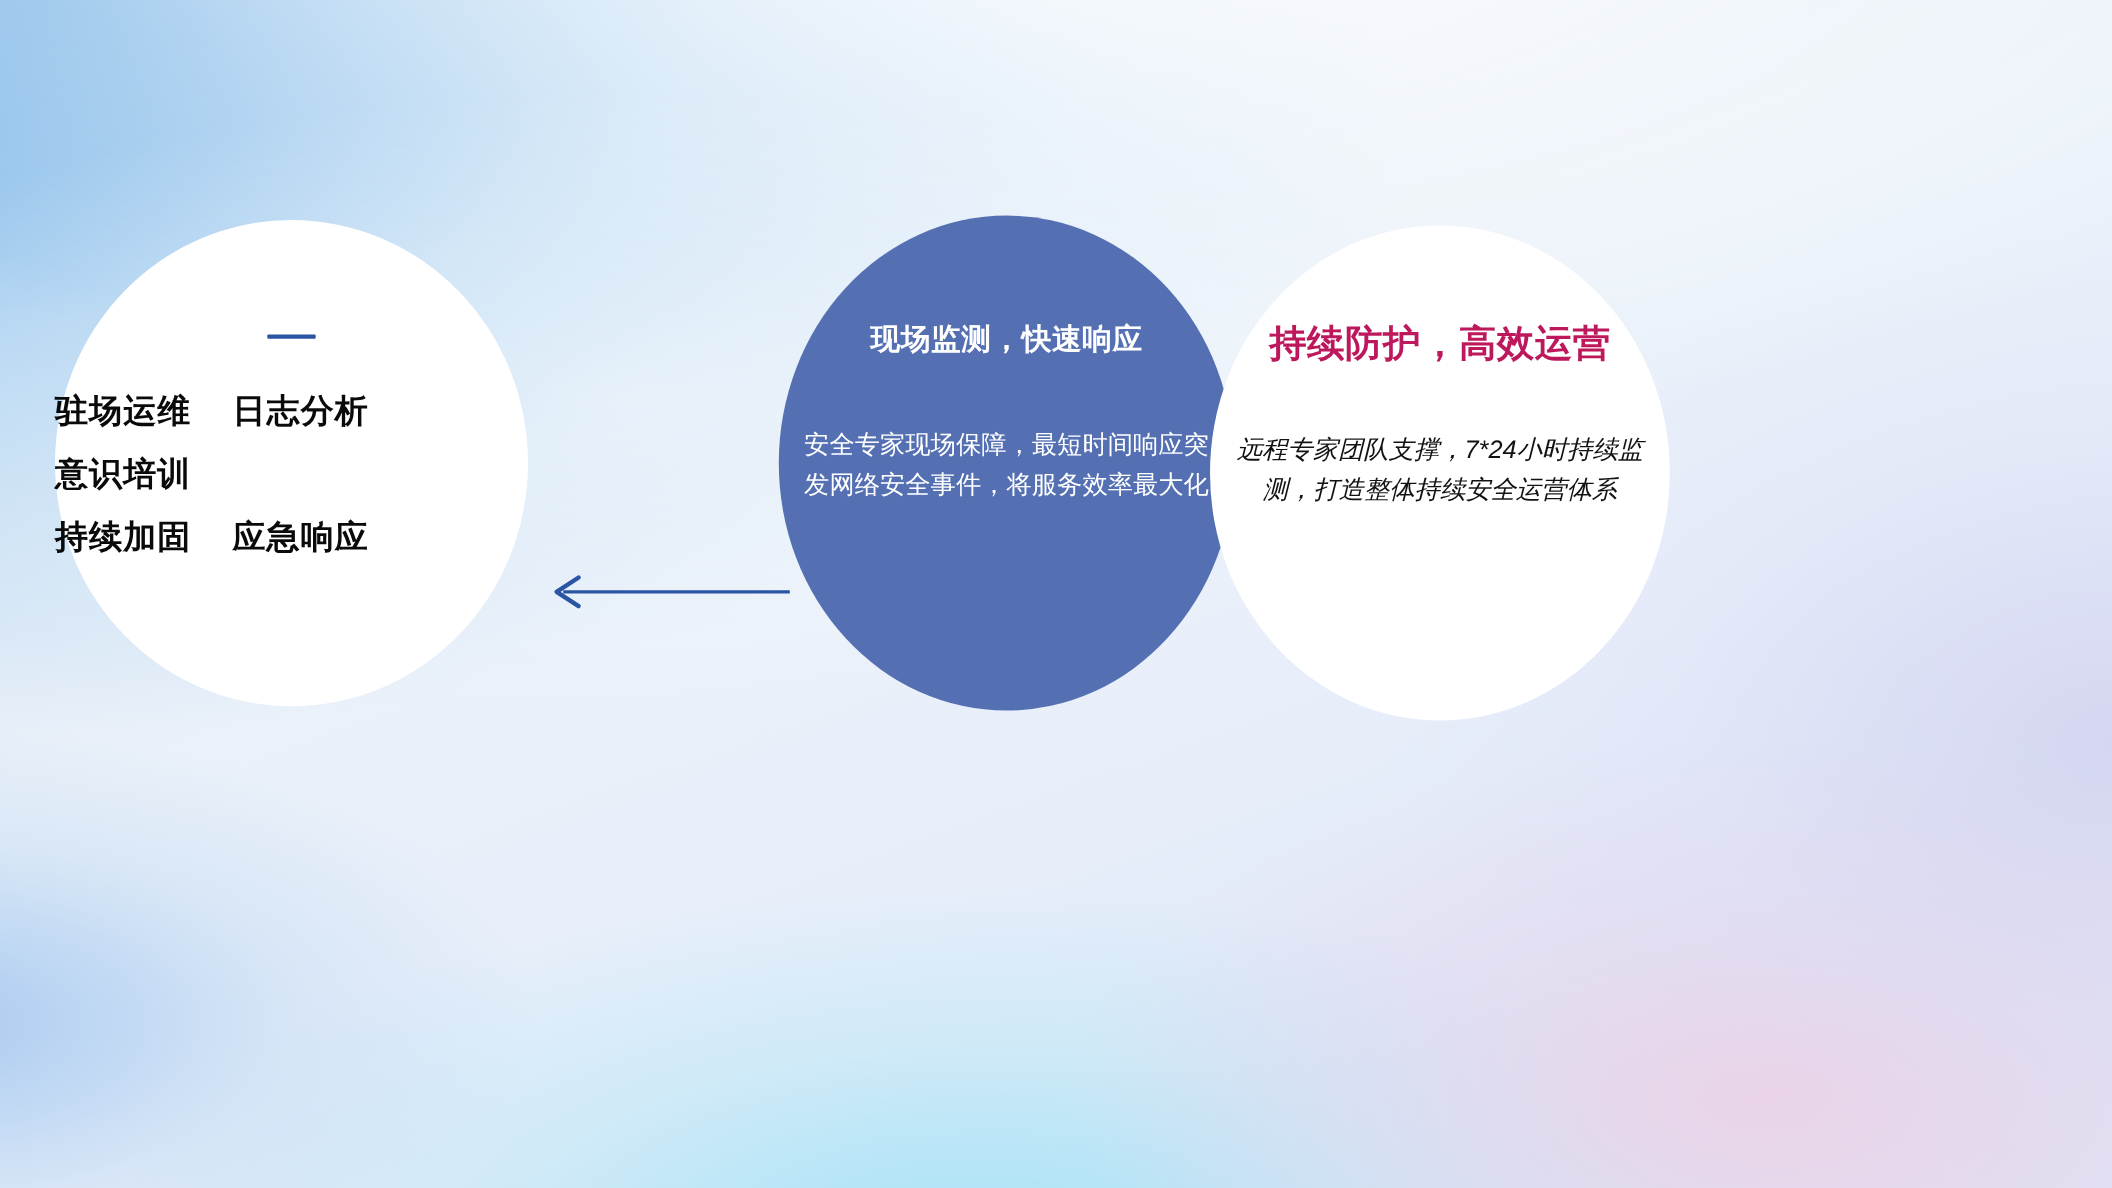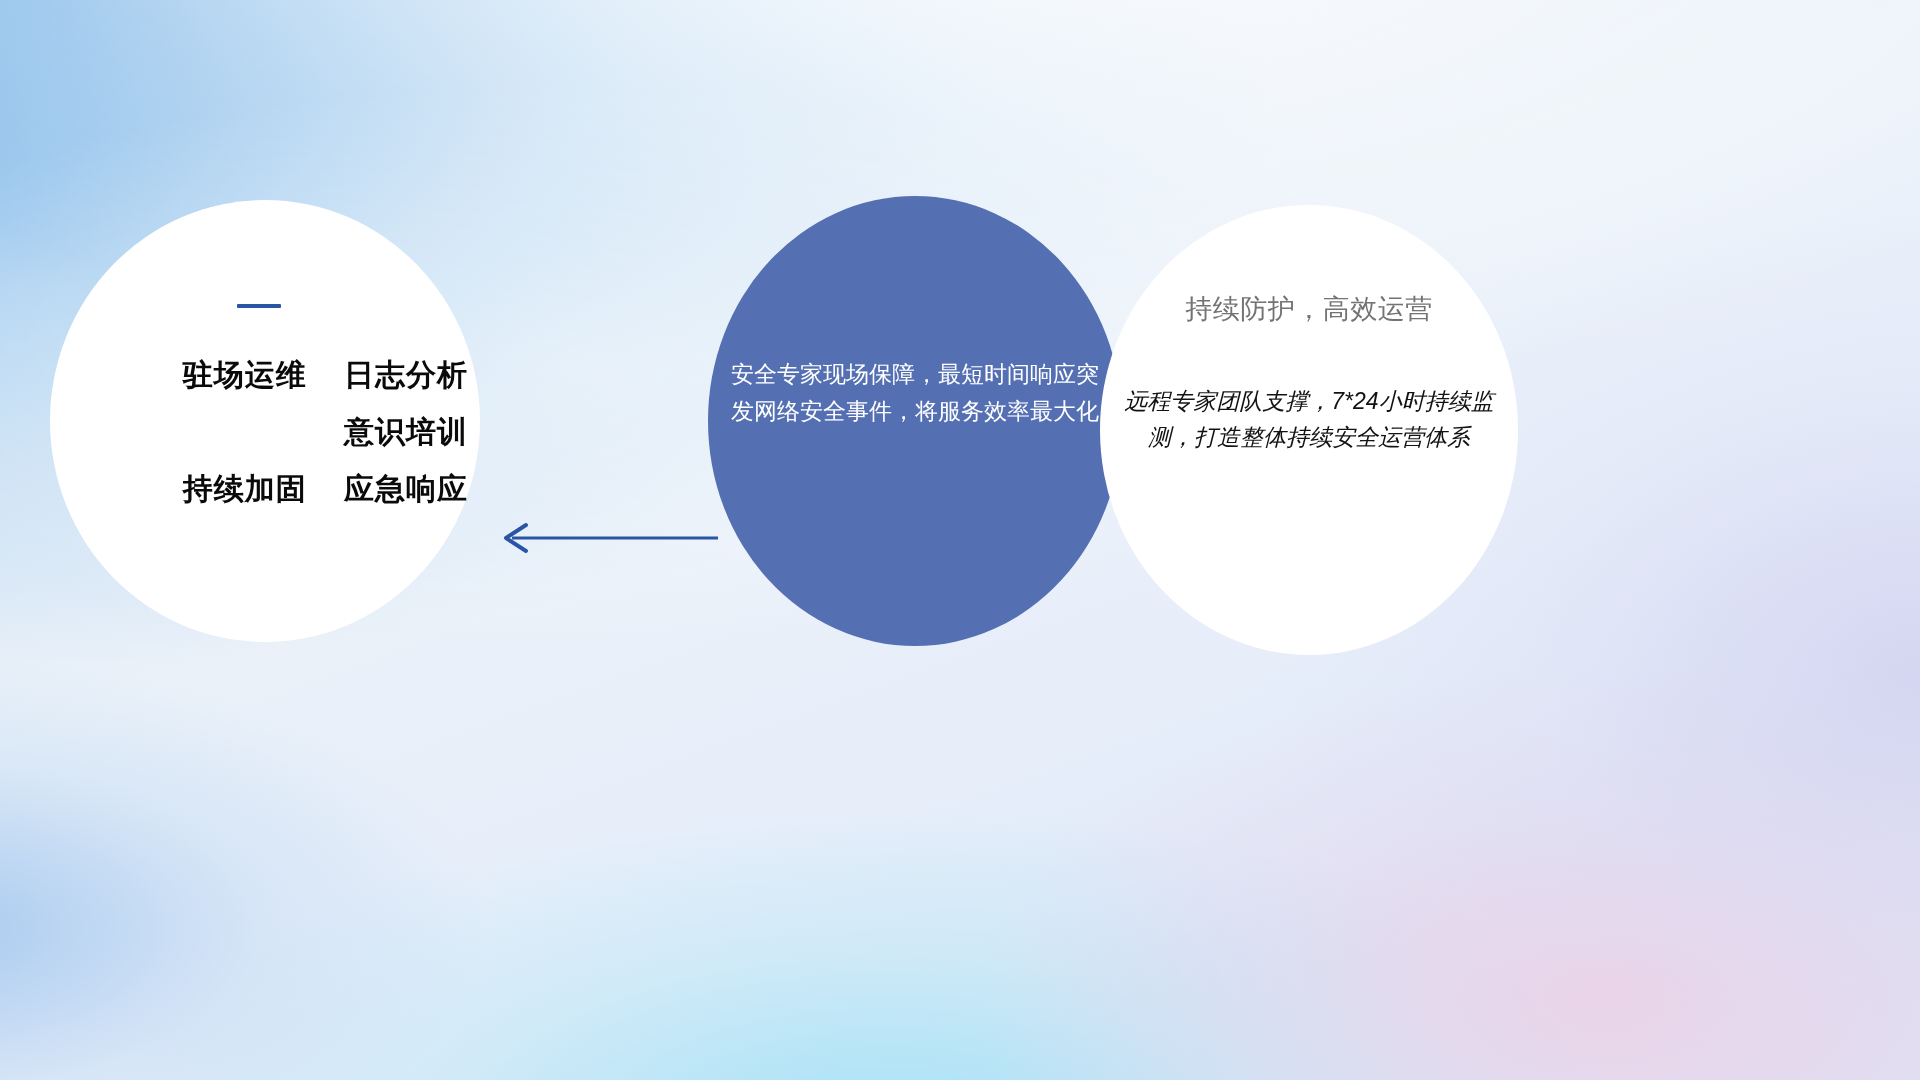--- a/index.html
+++ b/index.html
@@ -98,23 +98,23 @@
     top: 205px;
     width: 418px;
     height: 450px;
     background: #ffffff;
     z-index: 6;
   }
 
   
   #left-content {
     position: absolute;
-    left: 0; right: 12px;
+    left: 0; right: 0;
     top: 104px;
-    text-align: right;
+    text-align: left;
     color: #000000;
   }
   .dash-rule {
     width: 44px;
     height: 4px;
     background: #2a55a5;
     margin: 0 auto 52px auto;
     border-radius: 1px;
   }
   .left-line {
@@ -153,23 +153,23 @@
   }
 
   
   #right-content {
     position: absolute;
     left: 0; right: 0;
     top: 90px;
     text-align: center;
   }
   #right-title {
-    font-size: 27px;
-    font-weight: normal;
-    color: #737373;
+    font-size: 34px;
+    font-weight: bold;
+    color: #be185d;
     letter-spacing: 0.5px;
     line-height: 1.1;
     white-space: nowrap;
   }
   #right-body {
     margin-top: 58px;
     font-size: 23px;
     line-height: 1.60;
     color: #121212;
     padding: 0 18px;
@@ -205,20 +205,21 @@
     <div id="left-content">
       <div class="dash-rule"></div>
       <div class="left-line">驻场运维    日志分析</div>
       <div class="left-line indented">意识培训</div>
       <div class="left-line">持续加固    应急响应</div>
     </div>
   </div>
 
   <div id="circle-center" class="circle">
     <div id="center-content">
+      <div id="center-title">现场监测，快速响应</div>
       <div id="center-body">安全专家现场保障，最短时间响应突发网络安全事件，将服务效率最大化</div>
     </div>
   </div>
 
   <div id="circle-right" class="circle">
     <div id="right-content">
       <div id="right-title">持续防护，高效运营</div>
       <div id="right-body">远程专家团队支撑，7*24小时持续监测，打造整体持续安全运营体系</div>
     </div>
   </div>

